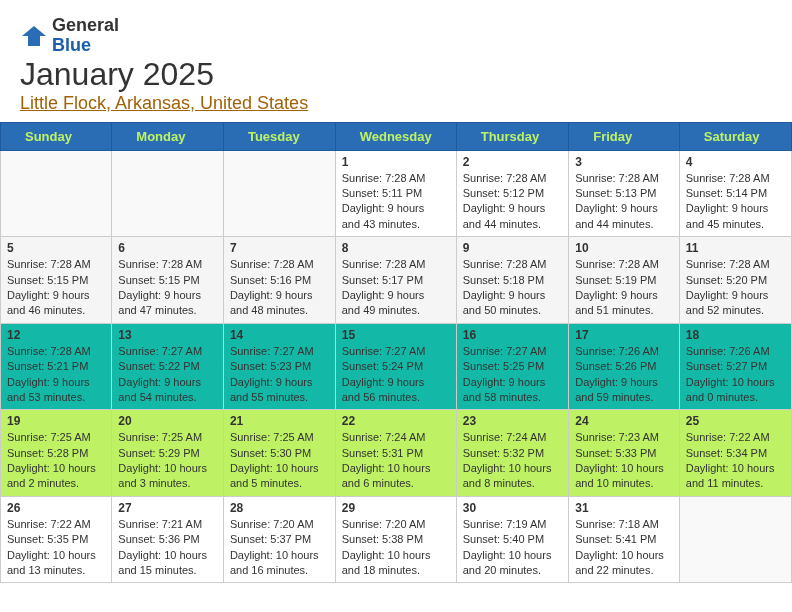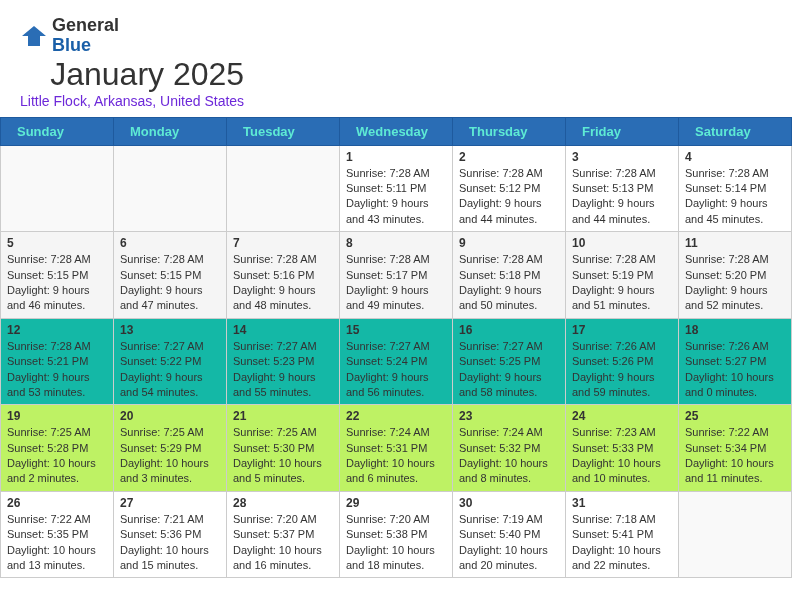--- a/index.html
+++ b/index.html
@@ -26,42 +26,43 @@
       line-height: 1.1;
     }
     .logo-general { color: #333; }
     .logo-blue { color: #1a5fa8; margin-top: 38px; }
     .logo-icon {
       width: 28px;
       height: 28px;
       margin-right: 4px;
     }
     .title-block {
-      text-align: right;
+      text-align: left;
     }
     .month-title {
       font-size: 32px;
       color: #333;
       font-weight: normal;
     }
     .location {
-      font-size: 14px;
-      color: #6d28d9;
+      font-size: 18px;
+      color: #a16207;
+      text-decoration: underline;
     }
     .calendar {
       width: 100%;
       border-collapse: collapse;
       border: 1px solid #ccc;
       margin: 0;
     }
     .calendar th {
       background-color: #2a6db5;
-      color: #5eead4;
+      color: #bef264;
       text-align: left;
-      padding: 6px 16px;
+      padding: 6px 24px;
       font-size: 13px;
       font-weight: bold;
       border: 1px solid #1e5a9e;
     }
     .calendar td {
       vertical-align: top;
       border: 1px solid #ccc;
       padding: 4px 6px;
       width: 113px;
       min-height: 80px;

